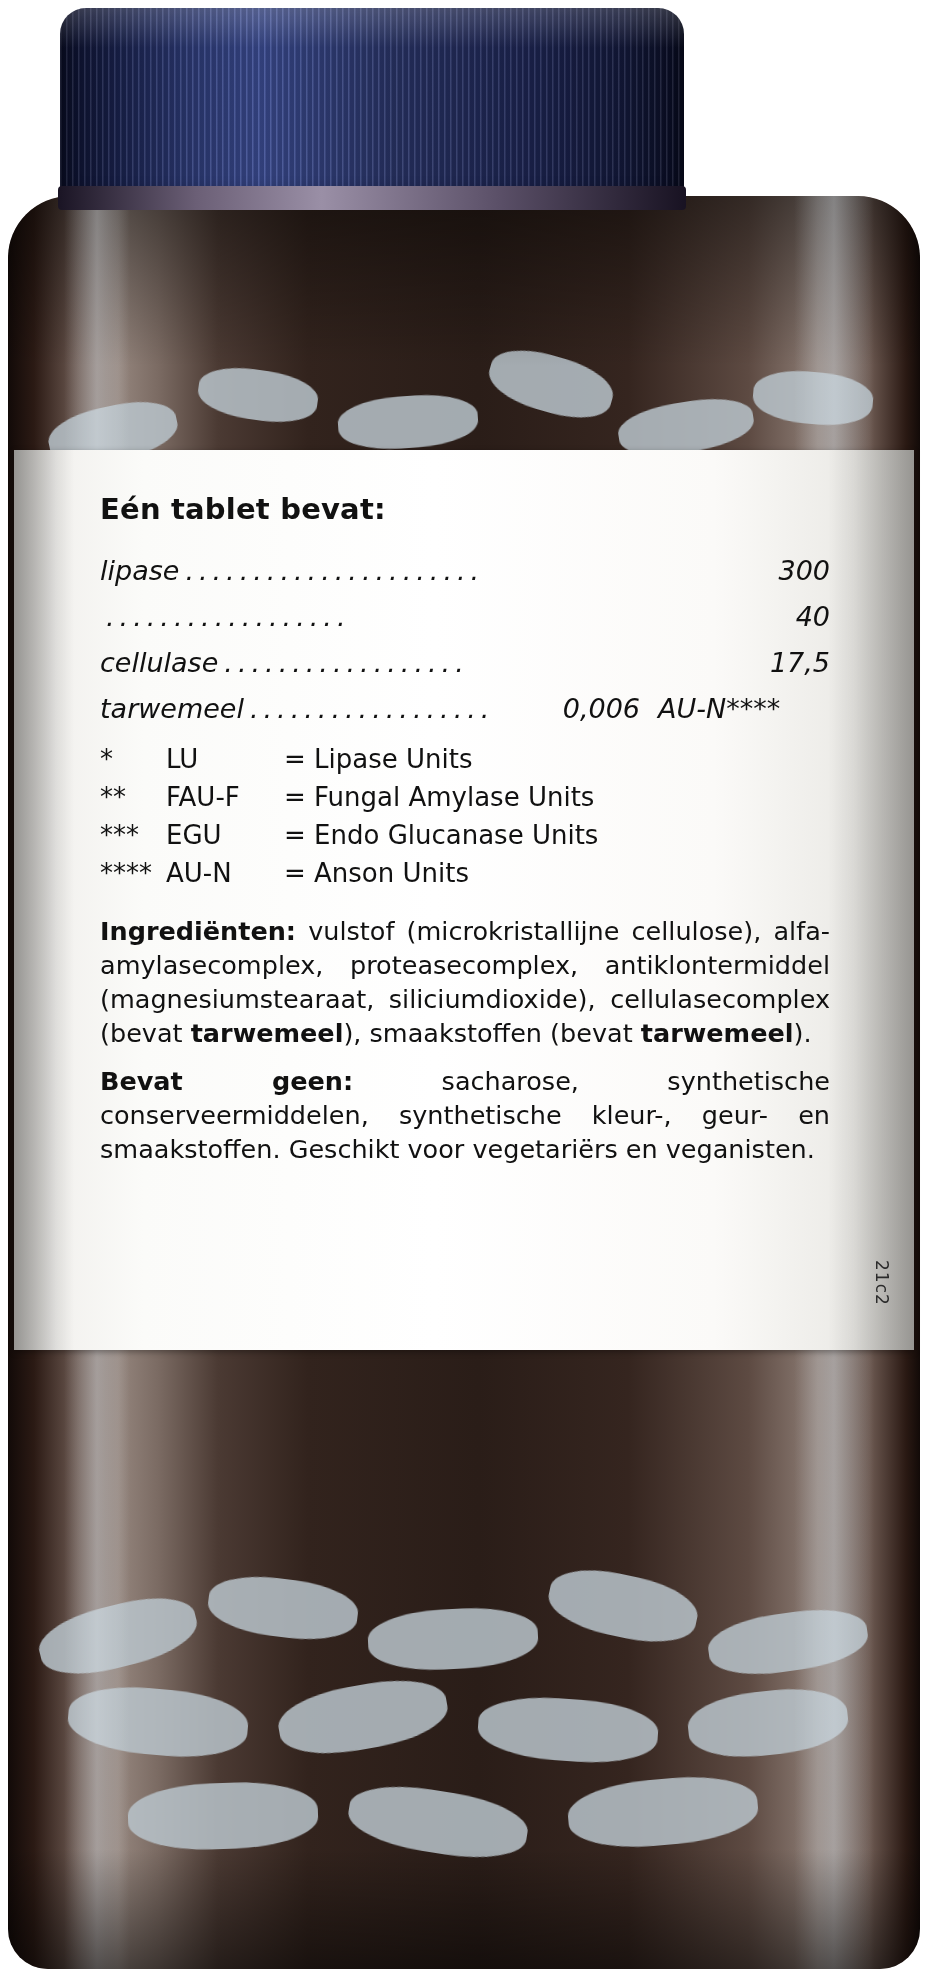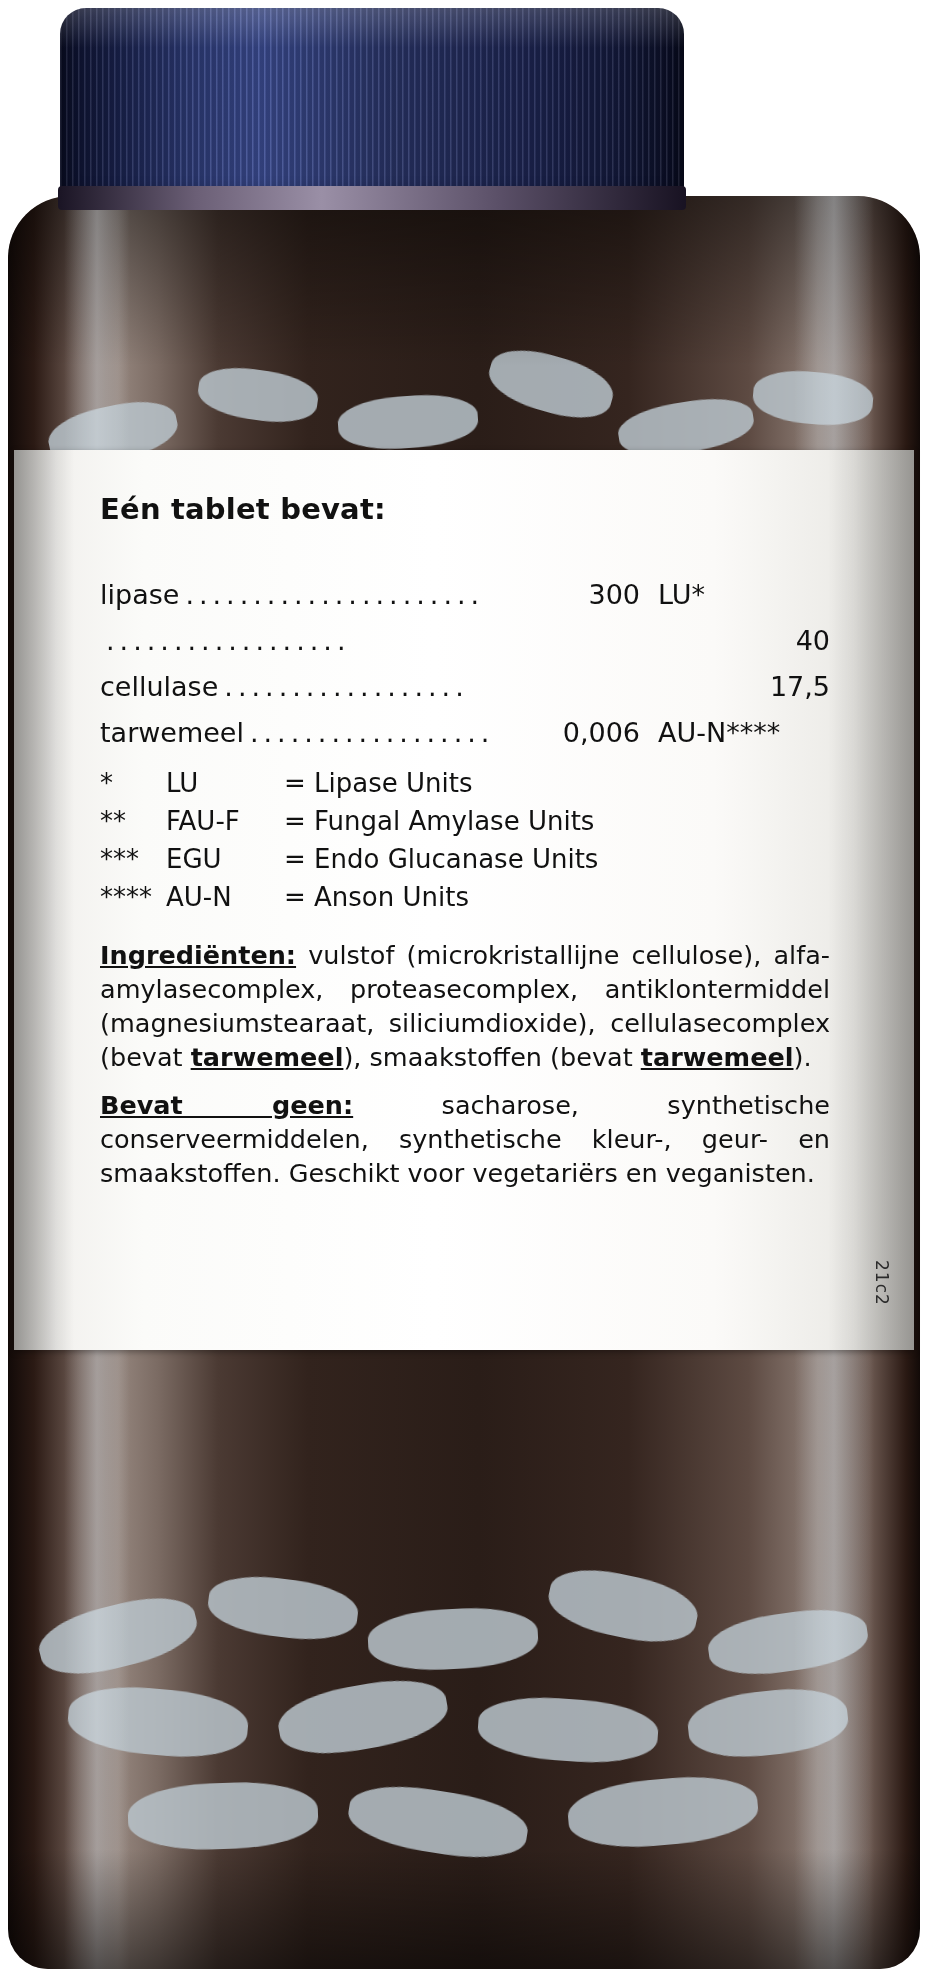--- a/index.html
+++ b/index.html
@@ -165,32 +165,33 @@
     left: 86px;
     top: 42px;
     width: 730px;
   }
 
   .heading {
     font-size: 29px;
     font-weight: bold;
     color: #111;
     letter-spacing: .2px;
-    margin-bottom: 46px;
+    margin-bottom: 22px;
   }
 
   .nutri-table {
     font-size: 27px;
     color: #111;
     line-height: 46px;
   }
   .nutri-row {
     display: flex;
     align-items: center;
     white-space: nowrap;
+    font-style: italic;
   }
   .nutri-name { flex: 0 0 auto; }
   .nutri-dots {
     flex: 1 1 auto;
     overflow: hidden;
     letter-spacing: 5px;
     padding: 0 6px;
     color: #111;
   }
   .nutri-val {
@@ -216,21 +217,21 @@
   .legend-abbr { flex: 0 0 118px; }
   .legend-eq   { flex: 0 0 auto; }
 
   .para {
     font-size: 25.5px;
     color: #111;
     line-height: 34px;
     text-align: justify;
     margin-top: 22px;
   }
-  .para b { font-weight: bold; text-decoration: underline; }
+  .para b { font-weight: bold; }
 
   .batch {
     position: absolute;
     right: 22px;
     bottom: 44px;
     font-size: 17px;
     color: #333;
     writing-mode: vertical-rl;
     letter-spacing: 1px;
   }
@@ -295,21 +296,20 @@
     <div class="label-inner">
 
       <div class="heading">Eén tablet bevat:</div>
 
       <div class="nutri-table">
 
         <div class="nutri-row">
           <span class="nutri-name">lipase</span>
           <span class="nutri-dots">......................</span>
           <span class="nutri-val">300</span>
-          <span class="nutri-unit">LU*</span>
         </div>
 
         <div class="nutri-row">
           <span class="nutri-dots">..................</span>
           <span class="nutri-val">40</span>
         </div>
 
         <div class="nutri-row">
           <span class="nutri-name">cellulase</span>
           <span class="nutri-dots">..................</span>

